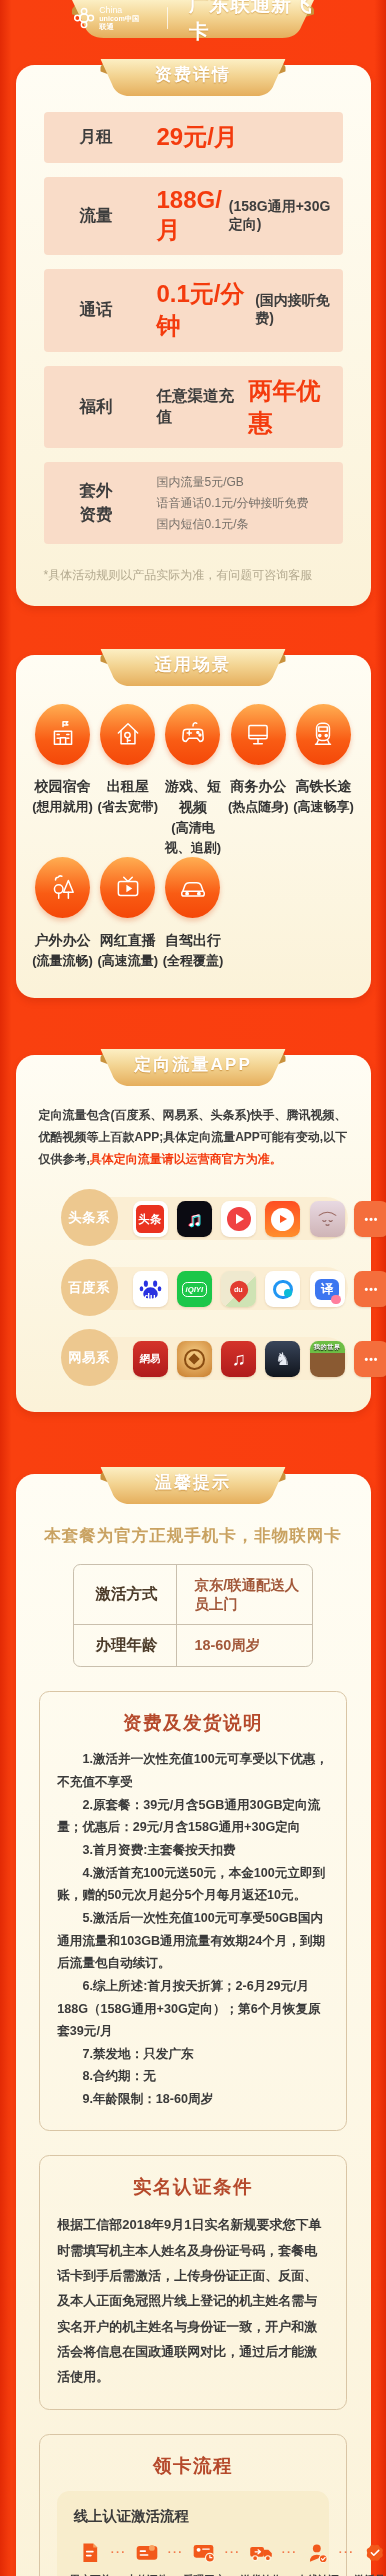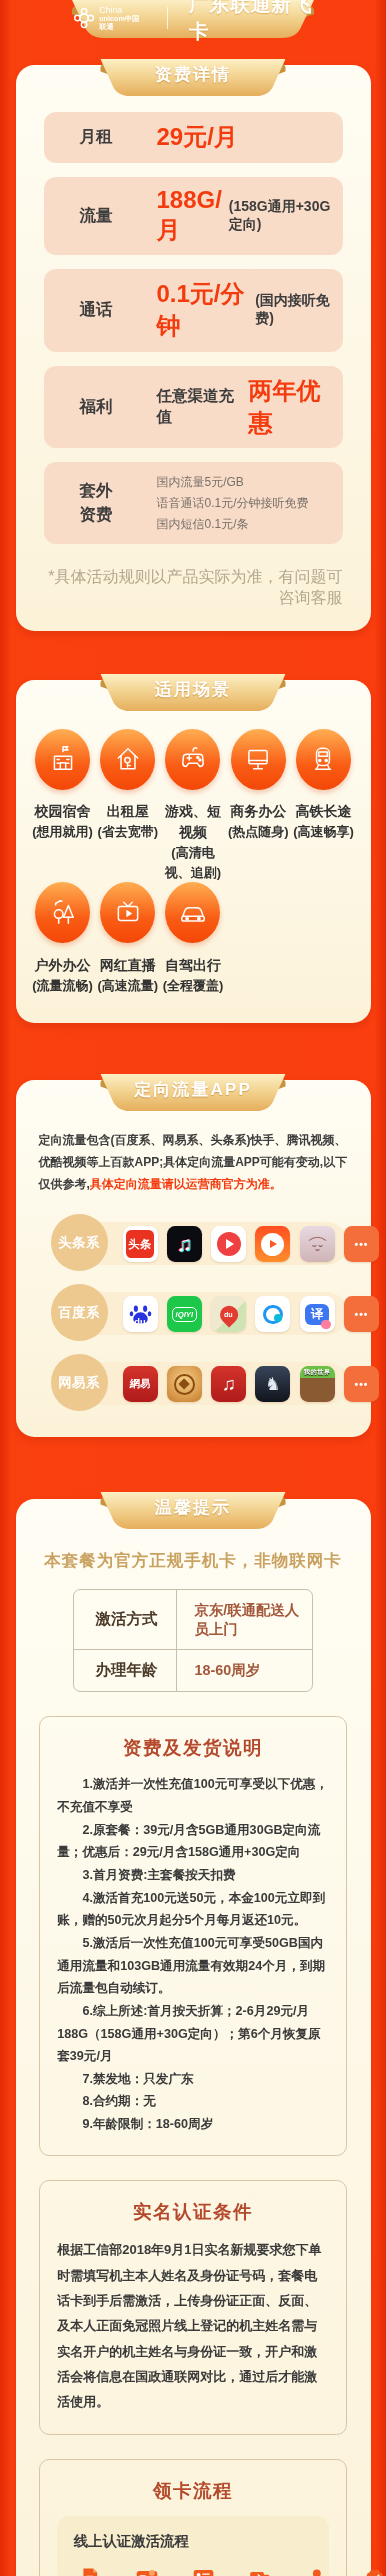--- a/index.html
+++ b/index.html
@@ -28,49 +28,49 @@
     background:linear-gradient(180deg,#fffdf4 0%,#fbf2d8 100%);
     box-shadow:0 3.1px 7.2px rgba(150,20,0,.18);
   }
   .tab{ position:absolute; top:-6.2px; left:50%; transform:translateX(-50%); width:185px; height:37px; z-index:3; }
   .tab svg{ position:absolute; inset:0; width:100%; height:100%; }
   .tab-label{ position:relative; z-index:2; display:block; text-align:center; line-height:32px; font-size:17px; font-weight:bold; color:#fff; letter-spacing:2.1px; text-shadow:0 1px 1px rgba(180,110,20,.5); }
 
   
   .card-pricing{ margin-top:26px; padding:47px 28px 15.5px; }
   .price-row{
-    background:#f9dcc8; border-radius:12px; min-height:50px;
+    background:#f9dcc8; border-radius:4px; min-height:50px;
     display:flex; align-items:center; padding:9.3px 5.2px 9.3px 36px; margin-bottom:14px;
   }
   .price-label{ font-size:16.5px; font-weight:bold; color:#3d3d3d; width:77px; flex:0 0 77px; }
   .price-label.two-line{ line-height:1.45; }
   .price-prefix{ font-size:15.5px; font-weight:bold; color:#3d3d3d; margin-right:6.2px; }
   .price-value{ font-size:24px; font-weight:bold; color:#f43b0d; }
   .price-note{ font-size:14px; font-weight:bold; color:#3d3d3d; }
   .extra-lines{ font-size:12px; color:#77716a; line-height:1.75; }
-  .footnote{ text-align:right; font-size:16px; color:#b3a98f; padding:9.3px 0 6.2px; }
+  .footnote{ text-align:left; font-size:12px; color:#b3a98f; padding:9.3px 0 6.2px; }
 
   
   .card-scenarios{ margin-top:49px; padding:49px 14.4px 28px; }
   .scene-grid{ display:grid; grid-template-columns:repeat(5,1fr); }
   .scene-item{ text-align:center; }
   .scene-circle{
     width:55px; height:61px; border-radius:50%; margin:0 auto 11.3px;
     background:linear-gradient(180deg,#ffae52 0%,#f95c14 60%,#f44708 100%);
     display:flex; align-items:center; justify-content:center;
     box-shadow:0 3.1px 5.2px rgba(220,60,0,.25);
   }
   .scene-title{ font-size:14px; font-weight:bold; color:#333; line-height:1.5; }
   .scene-sub{ font-size:13px; font-weight:bold; color:#333; line-height:1.5; }
 
   
   .card-apps{ margin-top:57px; padding:49px 23px 31px; }
   .apps-desc{ font-size:12px; line-height:1.85; color:#3d3d3d; font-weight:bold; }
   .apps-desc .hl{ color:#f43a0e; }
-  .app-row{ position:relative; margin:24px 0 0 12px; height:46px; }
+  .app-row{ position:relative; margin:24px 0 0 22px; height:46px; }
   .app-pill{
     position:absolute; left:10.3px; right:0; top:2.6px; height:43px;
     background:#fbeed3; border-radius:21.6px;
   }
   .group-circle{
     position:absolute; left:0; top:-5.2px; width:57px; height:57px; border-radius:50%;
     background:#edc88f; z-index:2; display:flex; align-items:center; justify-content:center;
     font-size:13.4px; font-weight:bold; color:#fff; letter-spacing:0.5px;
   }
   .app-icons{ position:absolute; left:72px; top:6.7px; display:flex; gap:9.3px; z-index:2; }

